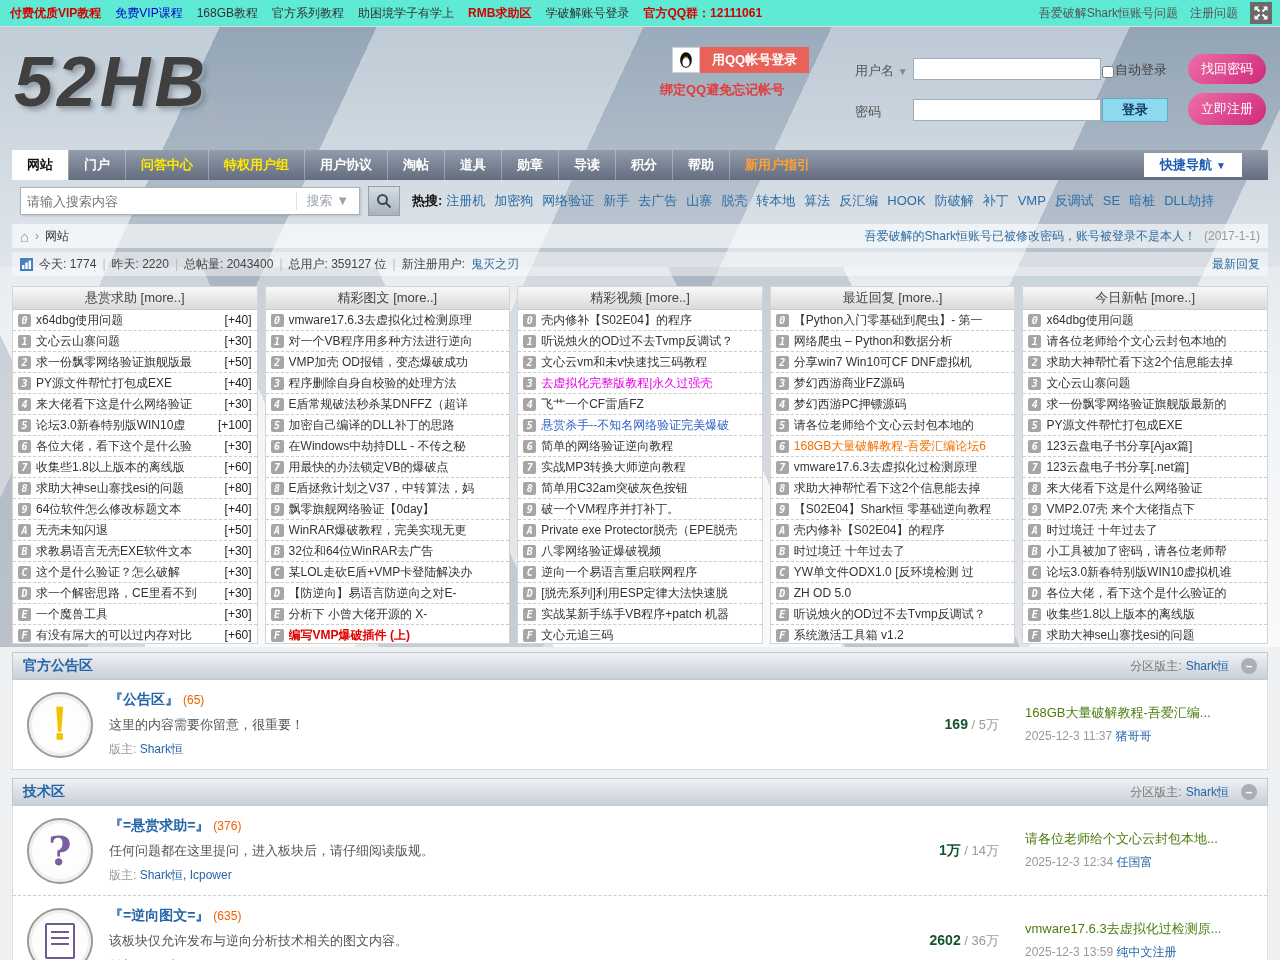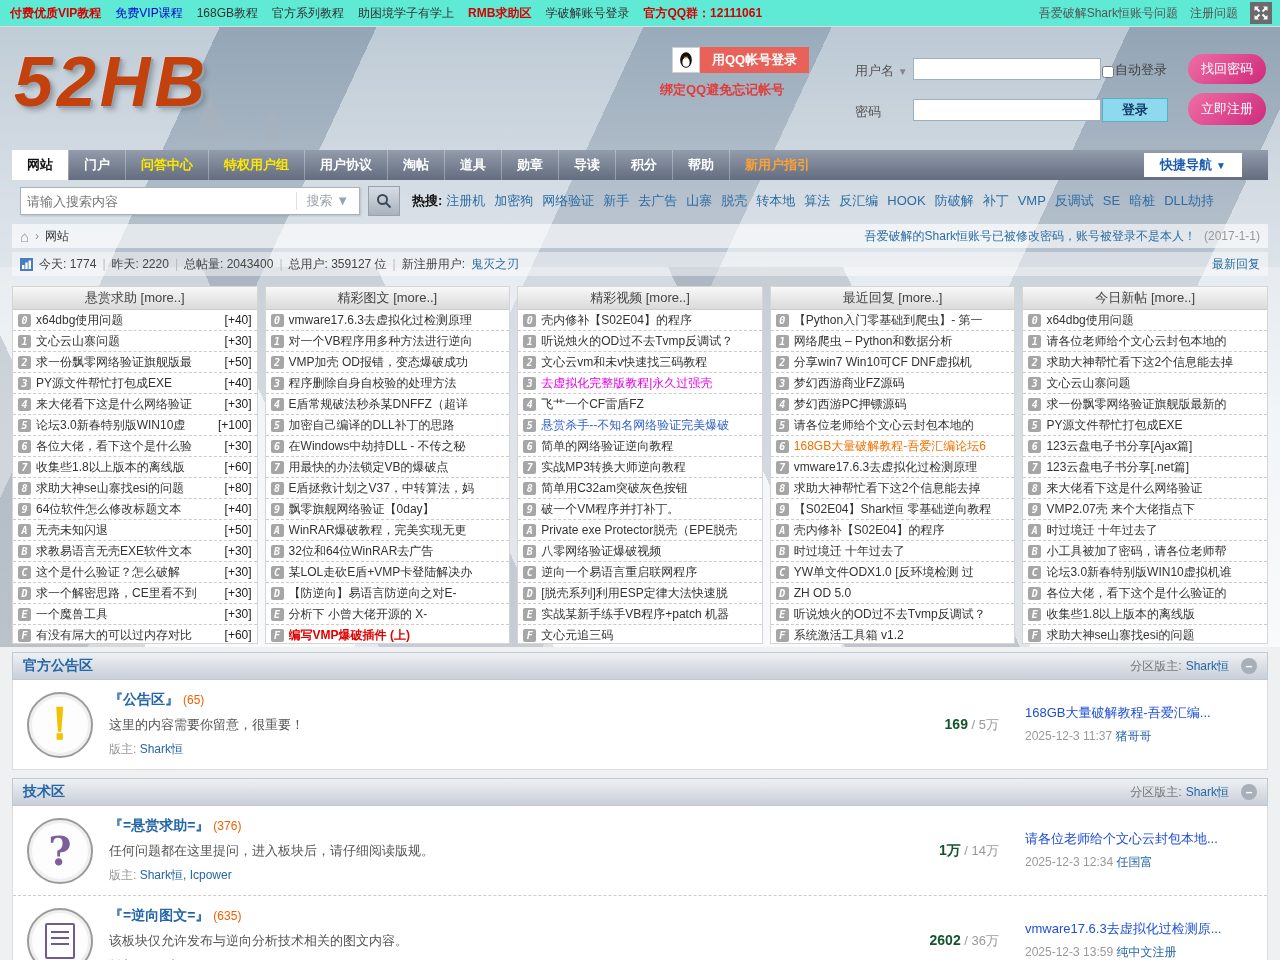--- a/index.html
+++ b/index.html
@@ -25,21 +25,21 @@
   .lk-red{color:#d40000 !important;font-weight:bold;}
   .lk-blue{color:#0000cc !important;}
   .tb-right{margin-left:auto;display:flex;align-items:center;}
   .tb-right a{color:#555;margin-right:12px;}
   .corner-box{width:22px;height:22px;background:#6b6b6b;display:flex;align-items:center;
               justify-content:center;margin-right:2px;cursor:pointer;}
 
   
   .header{height:121px;position:relative;}
   .logo{position:absolute;left:14px;top:10px;font-size:70px;font-weight:bold;letter-spacing:4px;
-        color:#c2410c;line-height:1.3;font-style:italic;
+        color:#404040;line-height:1.3;font-style:italic;
         text-shadow:2px 2px 0 #98a3ad,4px 4px 5px rgba(60,70,80,.35),-1px -1px 0 #cfd6dc;}
   .tree{position:absolute;width:0;height:0;border-left:14px solid transparent;
         border-right:14px solid transparent;border-bottom:34px solid #a7b2bd;opacity:.85;}
   .tree::after{content:"";position:absolute;left:-11px;top:14px;width:0;height:0;
         border-left:11px solid transparent;border-right:11px solid transparent;
         border-bottom:26px solid #a7b2bd;}
   .tree1{left:196px;top:68px;}
   .tree2{left:258px;top:78px;transform:scale(.75);}
   .qq-btn{position:absolute;left:672px;top:20px;display:flex;align-items:stretch;height:26px;cursor:pointer;}
   .qq-ico{width:26px;background:#fff;border:1px solid #d0d0d0;display:flex;align-items:center;justify-content:center;}
@@ -140,21 +140,21 @@
   .f-info{margin-left:16px;flex:1;min-width:0;}
   .f-title a{color:#2566a8;font-weight:bold;font-size:14px;}
   .f-count{color:#f06000;font-size:12px;margin-left:4px;}
   .f-desc{color:#555;font-size:13px;margin-top:7px;}
   .f-mods{margin-top:7px;font-size:12px;color:#999;}
   .f-mods a{color:#2566a8;}
   .f-stats{width:135px;text-align:right;white-space:nowrap;}
   .f-threads{color:#14532d;font-weight:bold;font-size:14px;}
   .f-posts{color:#999;font-size:13px;}
   .f-last{width:228px;margin-left:26px;min-width:228px;}
-  .f-last a{color:#1d4ed8;font-size:13px;display:block;white-space:nowrap;overflow:hidden;text-overflow:ellipsis;}
+  .f-last a{color:#4d7c0f;font-size:13px;display:block;white-space:nowrap;overflow:hidden;text-overflow:ellipsis;}
   .f-last .meta{margin-top:6px;color:#999;font-size:12px;white-space:nowrap;overflow:hidden;}
   .f-last .meta a{display:inline;color:#2566a8;font-size:12px;}
 </style>
 </head>
 <body>
 
 <div class="bg"></div>
 
 <div class="topbar layer">
   <span id="tb-left" style="display:flex;align-items:center;">

